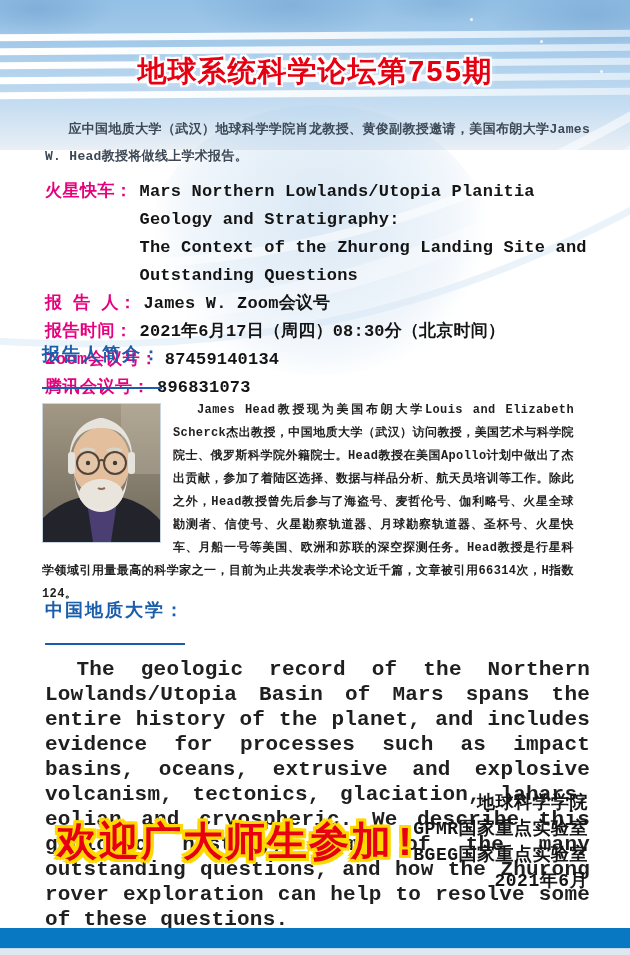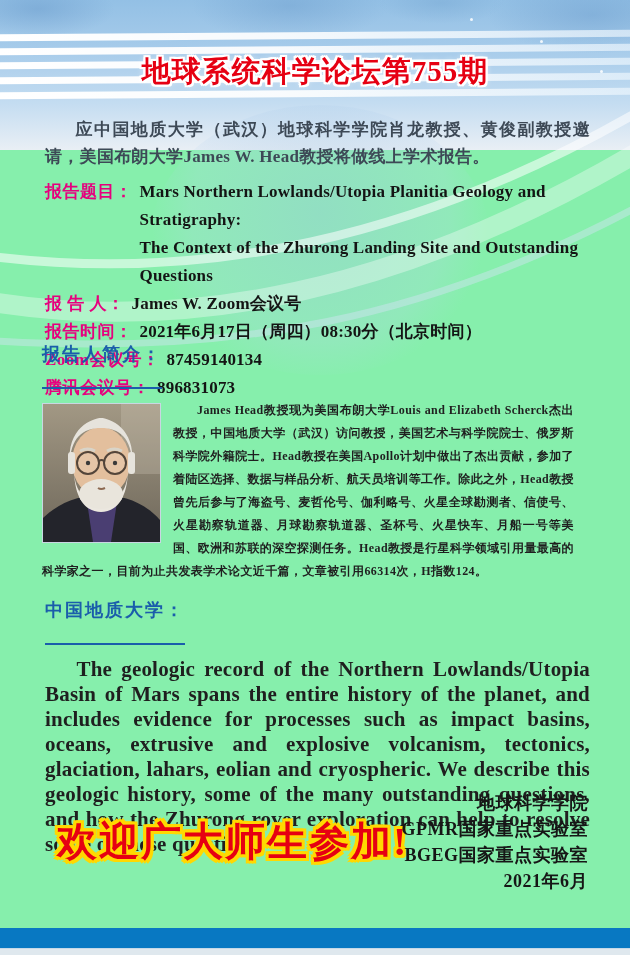--- a/index.html
+++ b/index.html
@@ -1,19 +1,19 @@
 <!DOCTYPE html>
 <html><head>
 <meta charset="utf-8">
 <style>
   html,body{margin:0;padding:0;background:#cfd8e0;}
   .poster{
     position:relative; width:630px; height:955px; margin:0 auto;
-    background:#86efac; overflow:hidden;
-    font-family:Liberation Serif, serif;
+    background:#ffffff; overflow:hidden;
+    font-family:Liberation Mono, monospace;
   }
   
   .header-bg{
     position:absolute; top:0; left:0; width:630px; height:150px;
     background:
       radial-gradient(ellipse 110px 40px at 6% 6%, rgba(100,150,200,.45), transparent 70%),
       radial-gradient(ellipse 140px 50px at 46% 4%, rgba(100,150,200,.38), transparent 70%),
       radial-gradient(ellipse 150px 55px at 94% 10%, rgba(100,150,200,.40), transparent 70%),
       radial-gradient(ellipse 90px 30px at 70% 2%, rgba(110,160,205,.35), transparent 70%),
       linear-gradient(180deg,#93c0e5 0%,#a6cbea 32%,#c3dcf1 68%,#e9eff5 100%);
@@ -34,21 +34,21 @@
   }
   
   .globe-faint{
     position:absolute; top:105px; left:150px; width:340px; height:270px; border-radius:50%;
     background:radial-gradient(circle at 50% 40%, rgba(163,198,228,.40), rgba(185,212,238,.22) 55%, transparent 72%);
   }
   .swoosh{position:absolute; top:90px; left:0; pointer-events:none;}
   
   .intro{
     position:absolute; top:116px; left:45px; width:545px; margin:0;
-    font-size:17px; font-weight:bold; color:#3d4956;
+    font-size:13px; font-weight:bold; color:#3d4956;
     line-height:27px; text-indent:1.8em; text-align:justify; letter-spacing:.3px;
   }
   .info{position:absolute; top:178px; left:45px; width:560px;}
   .info-row{display:flex; align-items:flex-start; line-height:28px;}
   .info-label{flex:none; margin-right:7px; font-size:17px; font-weight:bold; color:#e6007e; letter-spacing:.5px;}
   .info-value{font-size:17px; font-weight:bold; color:#141414; white-space:pre-line; letter-spacing:.2px;}
   .sec-heading{
     display:inline-block; margin:0 0 8px 0; font-size:18px; font-weight:bold; color:#1a5dab;
     letter-spacing:2px; border-bottom:2px solid #1a5dab; padding-bottom:21px;
   }
@@ -100,21 +100,21 @@
   <svg class="swoosh" width="630" height="300">
     <path d="M650,15 C420,150 200,195 -20,165" fill="none" stroke="rgba(255,255,255,0.55)" stroke-width="9"></path>
     <path d="M650,55 C400,205 180,245 -20,210" fill="none" stroke="rgba(255,255,255,0.35)" stroke-width="20"></path>
     <path d="M650,110 C430,230 230,268 -20,250" fill="none" stroke="rgba(210,228,244,0.45)" stroke-width="7"></path>
   </svg>
 
   <p class="intro">应中国地质大学（武汉）地球科学学院肖龙教授、黄俊副教授邀请，美国布朗大学James W. Head教授将做线上学术报告。</p>
 
   <div class="info">
     <div class="info-row">
-      <span class="info-label">报告题目：</span>
+      <span class="info-label">火星快车：</span>
       <div class="info-value">Mars Northern Lowlands/Utopia Planitia Geology and Stratigraphy:
 The Context of the Zhurong Landing Site and Outstanding Questions</div>
     </div>
     <div class="info-row">
       <span class="info-label">报 告 人：</span>
       <div class="info-value">James W. Zoom会议号</div>
     </div>
     <div class="info-row">
       <span class="info-label">报告时间：</span>
       <div class="info-value">2021年6月17日（周四）08:30分（北京时间）</div>

